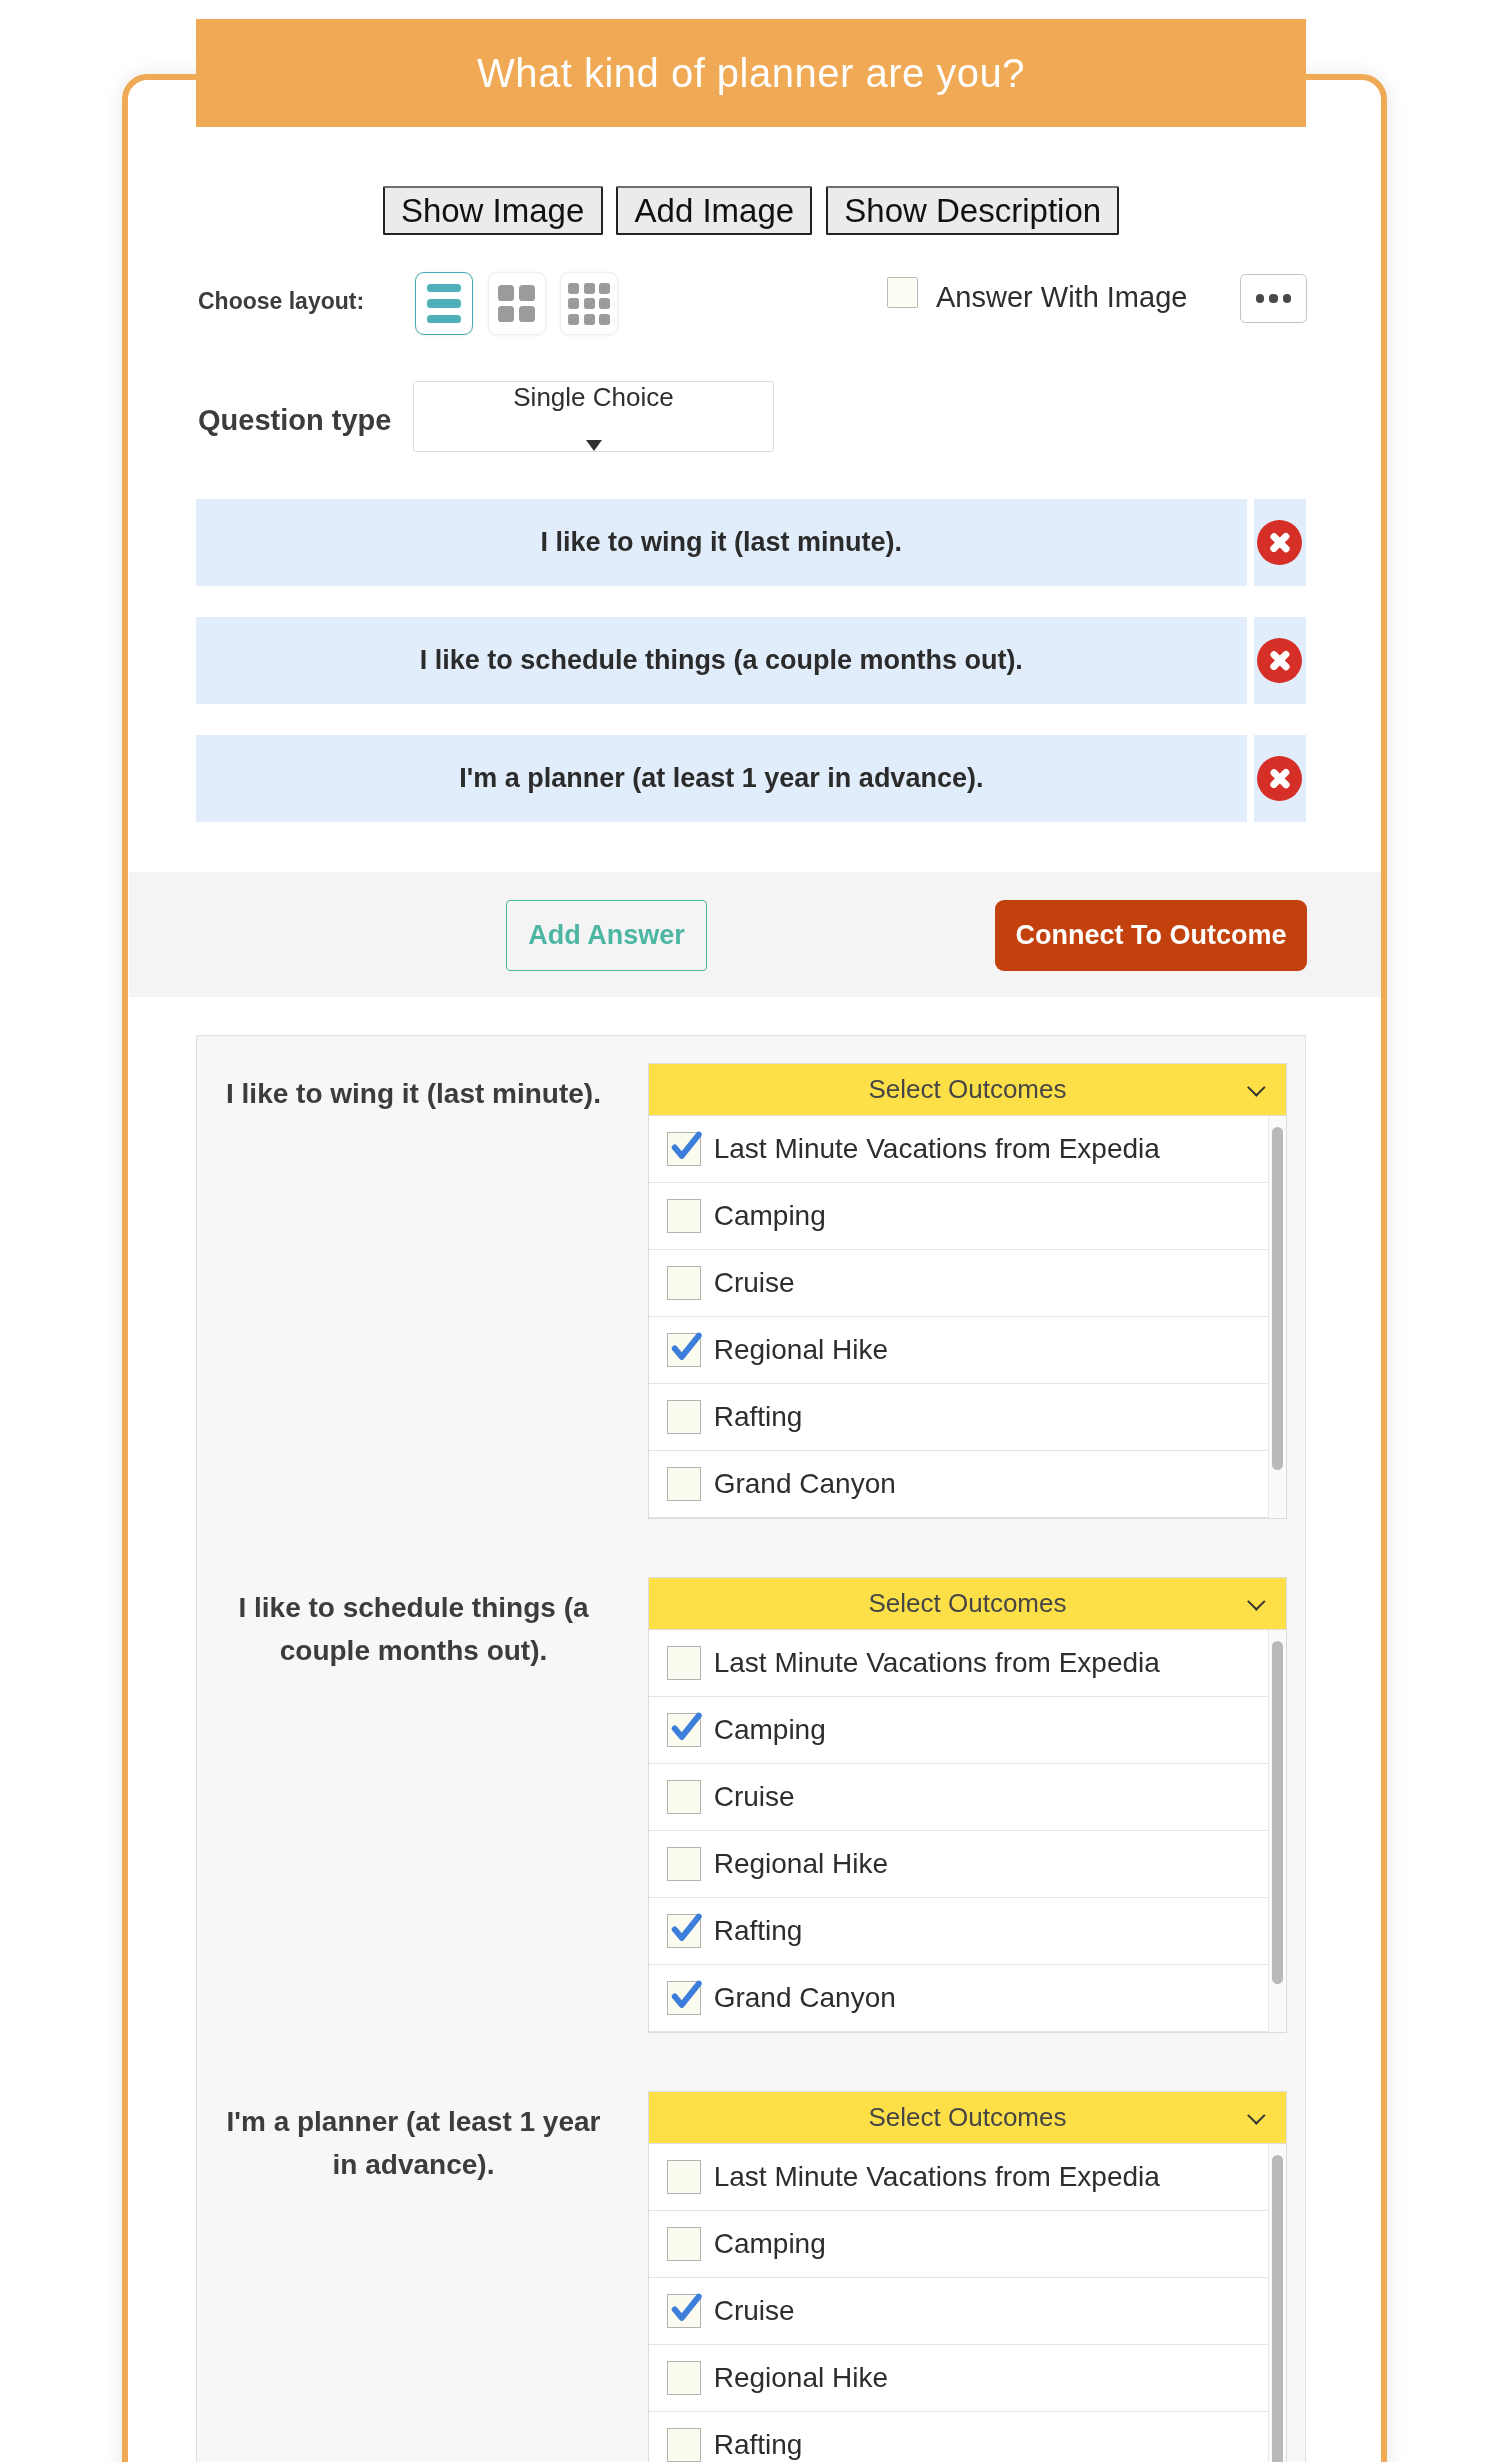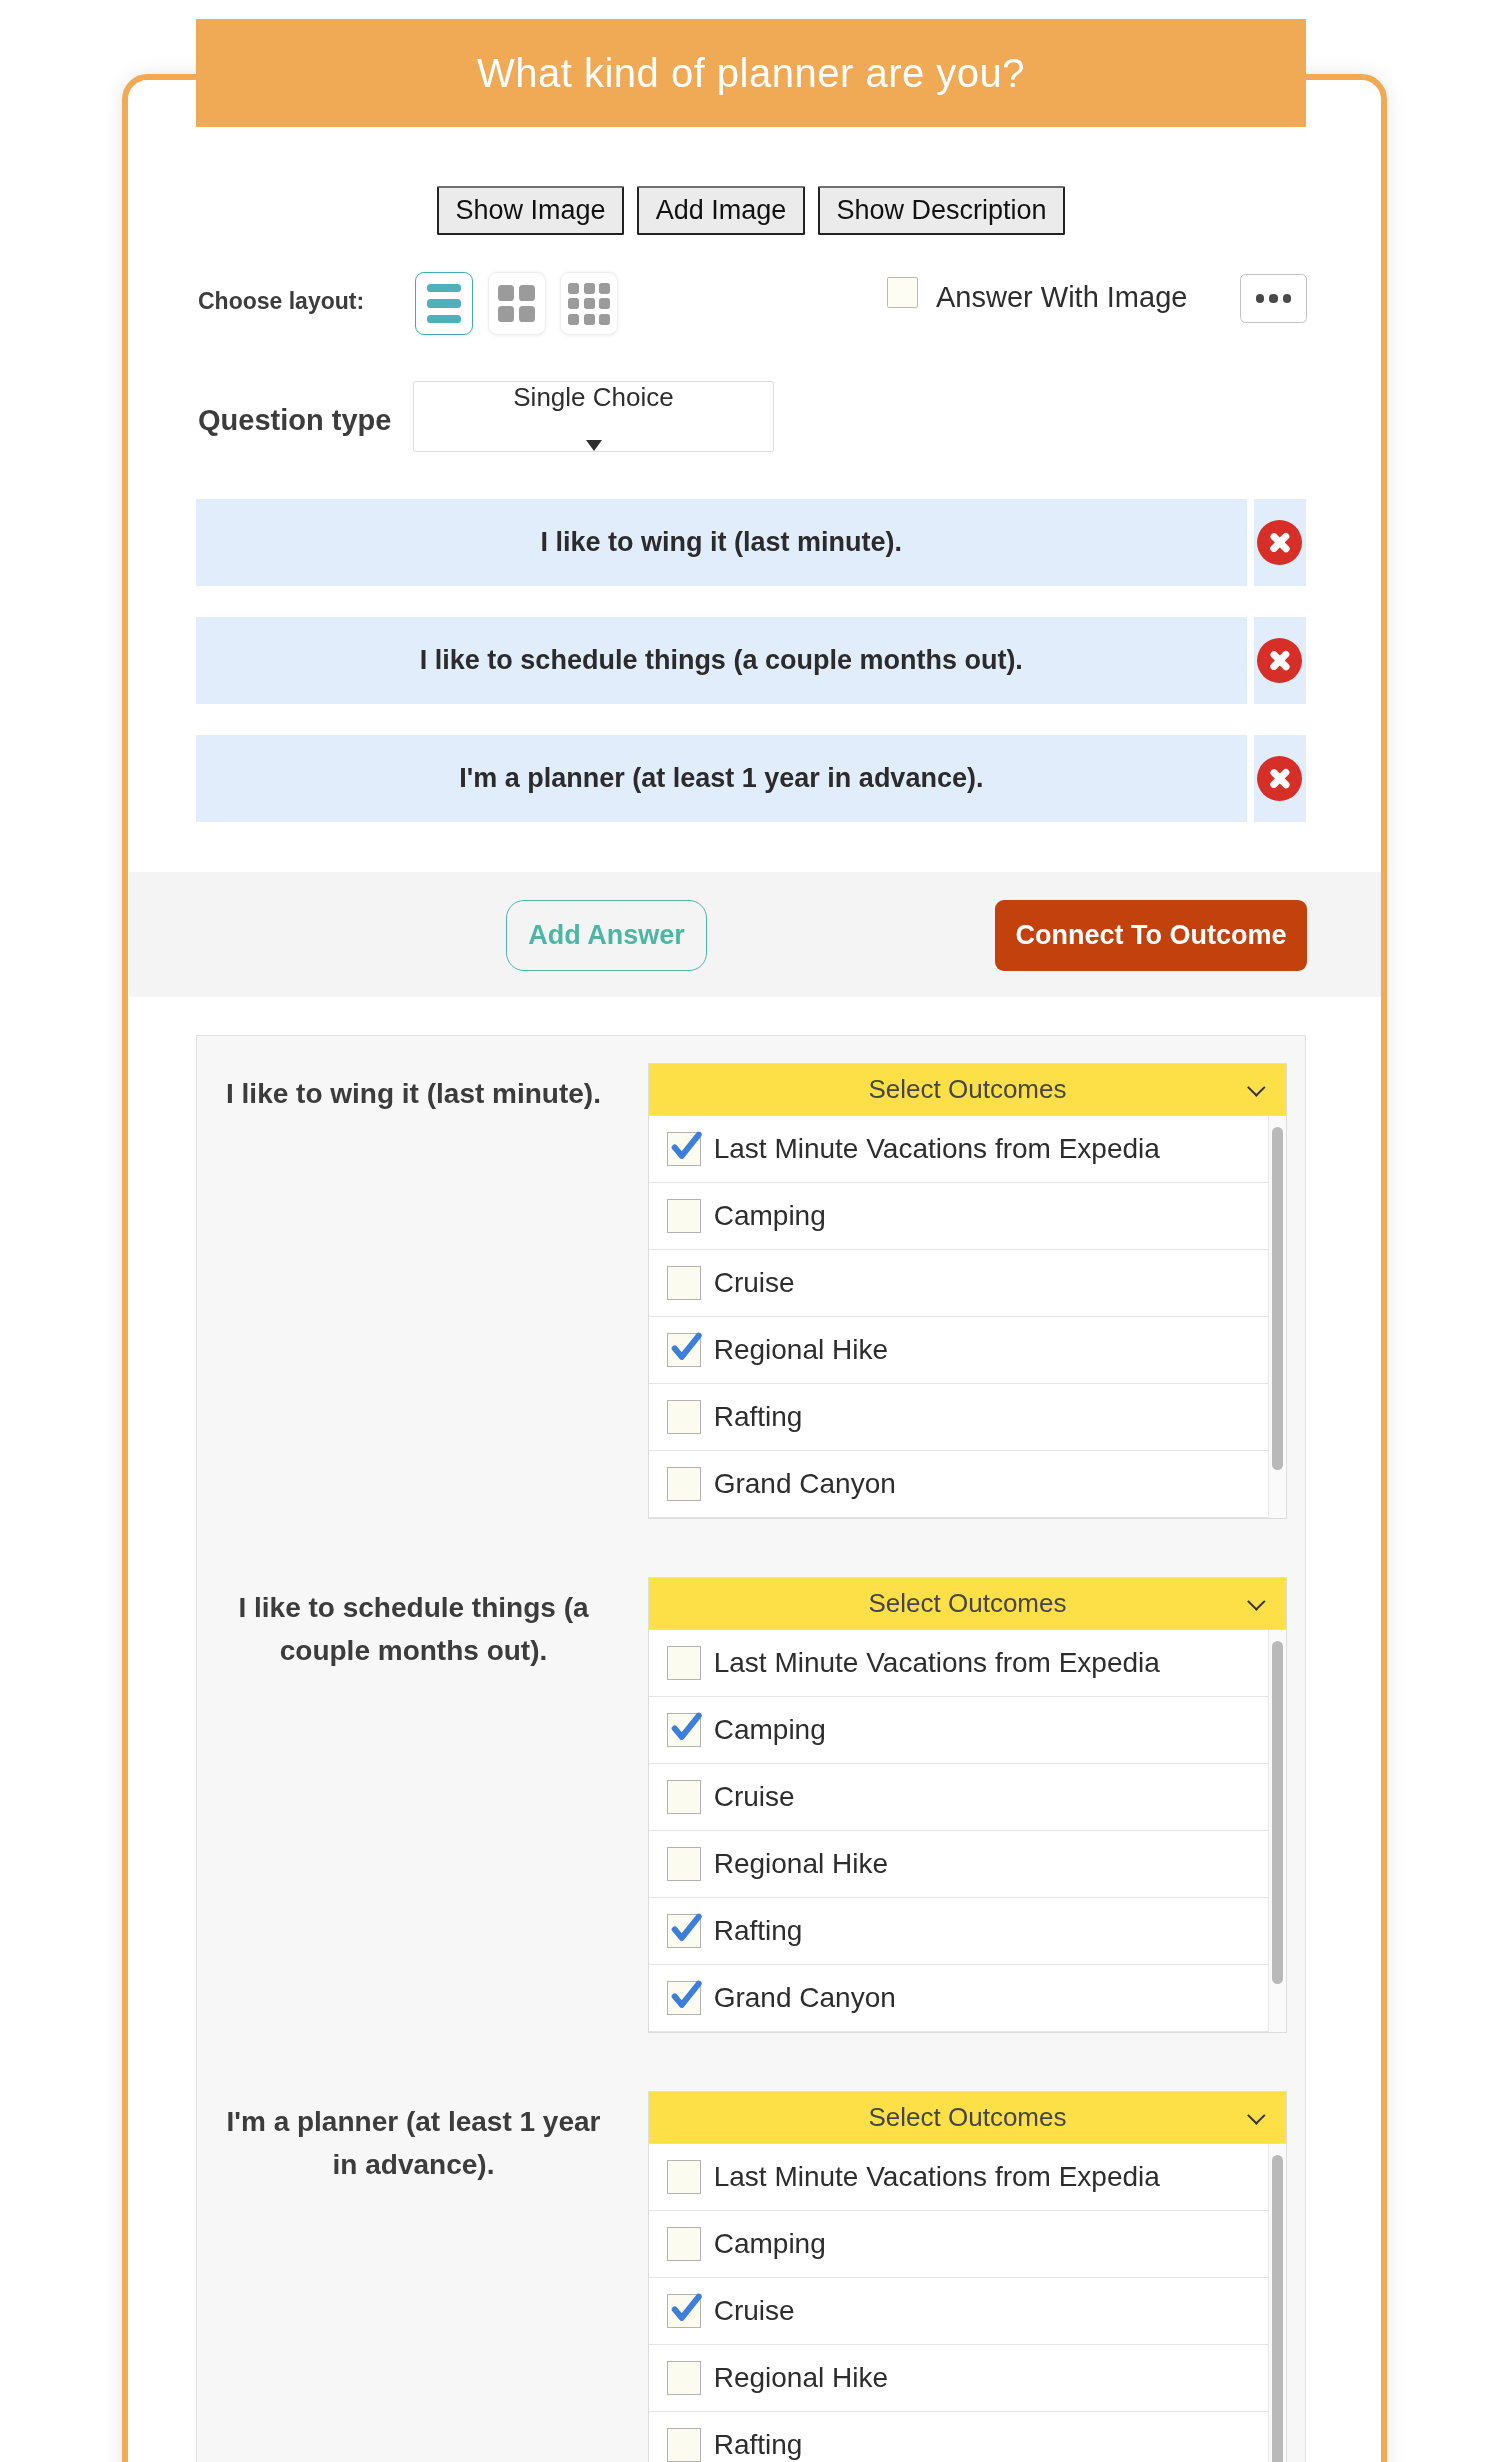--- a/index.html
+++ b/index.html
@@ -47,21 +47,21 @@
     display: flex; justify-content: center; gap: 13.6px;
     z-index: 6;
   }
   .native-btn {
     height: 49px;
     padding: 0 16.3px;
     background: #ebebeb;
     border: 2.7px solid #222;
     border-top-color: #6f6f6f;
     border-radius: 1.8px;
-    font-size: 27px;
+    font-size: 33px;
     color: #111;
     display: flex; align-items: center;
     cursor: pointer;
     font-family: inherit;
   }
 
   
   .choose-layout-label {
     position: absolute; left: 198px; top: 288px;
     font-size: 23px; font-weight: 700; color: #3c3c3c;
@@ -163,21 +163,21 @@
   
   .action-band {
     position: absolute; left: 129px; top: 872px;
     width: 1252px; height: 125px;
     background: #f4f4f5;
   }
   .add-answer-btn {
     position: absolute; left: 377px; top: 28px;
     width: 201px; height: 71px;
     background: transparent;
-    border: 1.8px solid #4db6a3; border-radius: 18px;
+    border: 1.8px solid #4db6a3; border-radius: 4px;
     color: #4db6a3; font-size: 27px; font-weight: 700;
     cursor: pointer; font-family: inherit;
   }
   .connect-btn {
     position: absolute; left: 866px; top: 28px;
     width: 312px; height: 71px;
     background: #c2410c; border: none; border-radius: 9px;
     color: #fff; font-size: 27px; font-weight: 700;
     cursor: pointer; font-family: inherit;
   }

